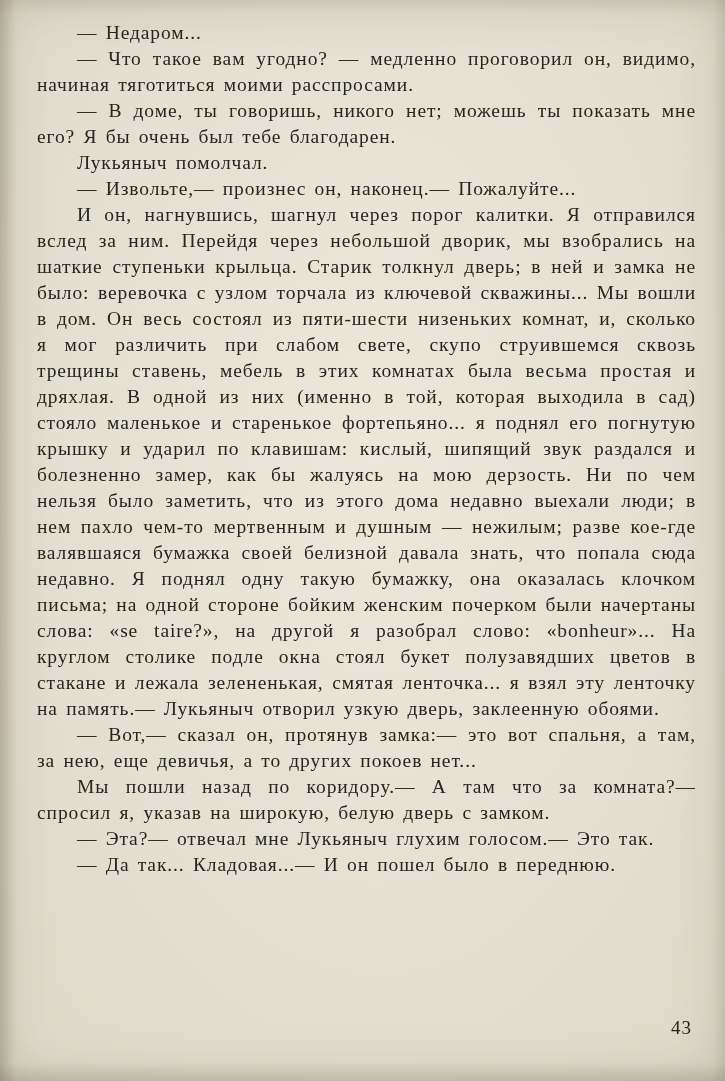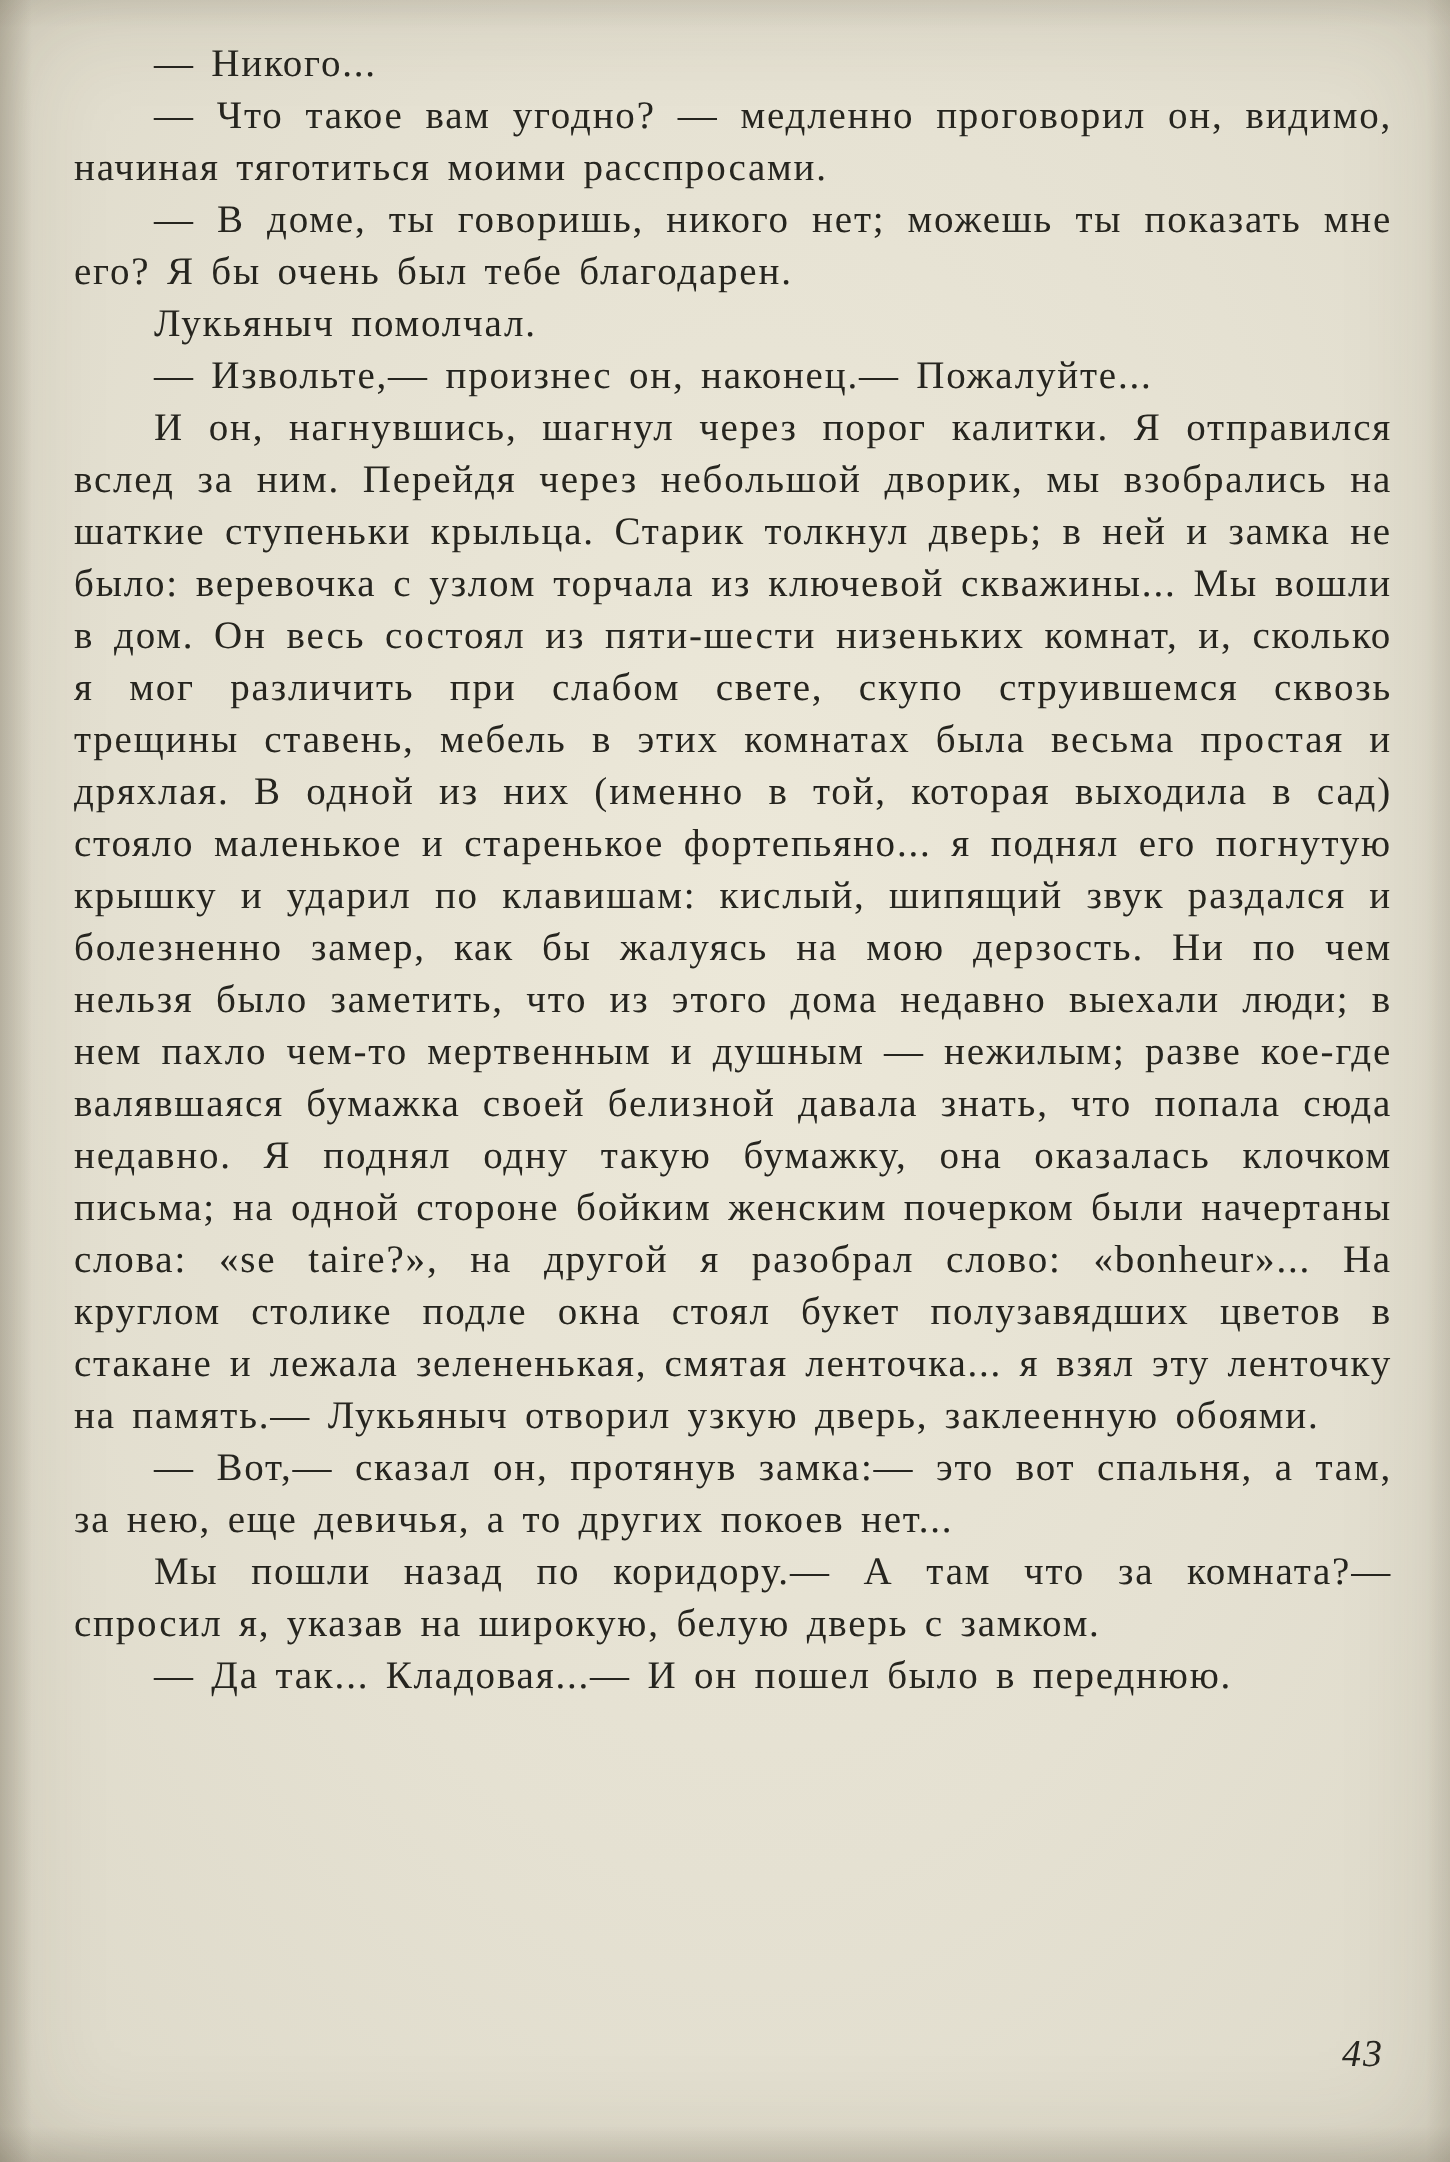--- a/index.html
+++ b/index.html
@@ -41,32 +41,32 @@
     padding: 0;
     text-indent: 40px;
   }
   .page-number {
     position: absolute;
     right: 33px;
     bottom: 42px;
     font-size: 19px;
     letter-spacing: 1px;
     color: #26251f;
-    font-style: italic;
   }
 </style>
 </head>
 <body>
 
 <div class="book-page">
   <div class="page-text">
-    <p>— Никого...</p>
+    <p>— Недаром...</p>
     <p>— Что такое вам угодно? — медленно проговорил он, видимо, начиная тяготиться моими расспросами.</p>
     <p>— В доме, ты говоришь, никого нет; можешь ты показать мне его? Я бы очень был тебе благодарен.</p>
     <p>Лукьяныч помолчал.</p>
     <p>— Извольте,— произнес он, наконец.— Пожалуйте...</p>
     <p>И он, нагнувшись, шагнул через порог калитки. Я отправился вслед за ним. Перейдя через небольшой дворик, мы взобрались на шаткие ступеньки крыльца. Старик толкнул дверь; в ней и замка не было: веревочка с узлом торчала из ключевой скважины... Мы вошли в дом. Он весь состоял из пяти-шести низеньких комнат, и, сколько я мог различить при слабом свете, скупо струившемся сквозь трещины ставень, мебель в этих комнатах была весьма простая и дряхлая. В одной из них (именно в той, которая выходила в сад) стояло маленькое и старенькое фортепьяно... я поднял его погнутую крышку и ударил по клавишам: кислый, шипящий звук раздался и болезненно замер, как бы жалуясь на мою дерзость. Ни по чем нельзя было заметить, что из этого дома недавно выехали люди; в нем пахло чем-то мертвенным и душным — нежилым; разве кое-где валявшаяся бумажка своей белизной давала знать, что попала сюда недавно. Я поднял одну такую бумажку, она оказалась клочком письма; на одной стороне бойким женским почерком были начертаны слова: «se taire?», на другой я разобрал слово: «bonheur»... На круглом столике подле окна стоял букет полузавядших цветов в стакане и лежала зелененькая, смятая ленточка... я взял эту ленточку на память.— Лукьяныч отворил узкую дверь, заклеенную обоями.</p>
     <p>— Вот,— сказал он, протянув замка:— это вот спальня, а там, за нею, еще девичья, а то других покоев нет...</p>
     <p>Мы пошли назад по коридору.— А там что за комната?— спросил я, указав на широкую, белую дверь с замком.</p>
+    <p>— Эта?— отвечал мне Лукьяныч глухим голосом.— Это так.</p>
     <p>— Да так... Кладовая...— И он пошел было в переднюю.</p>
   </div>
   <div class="page-number">43</div>
 </div>
 
 </body></html>

